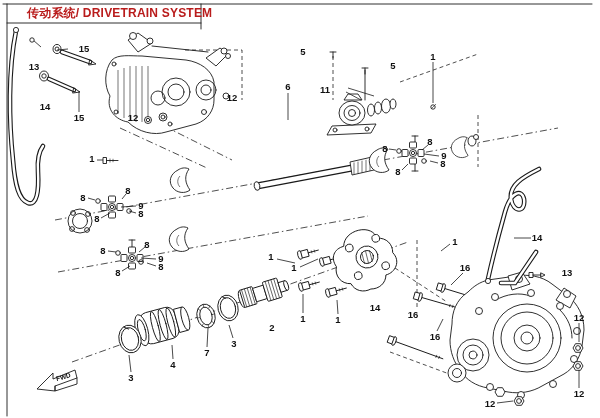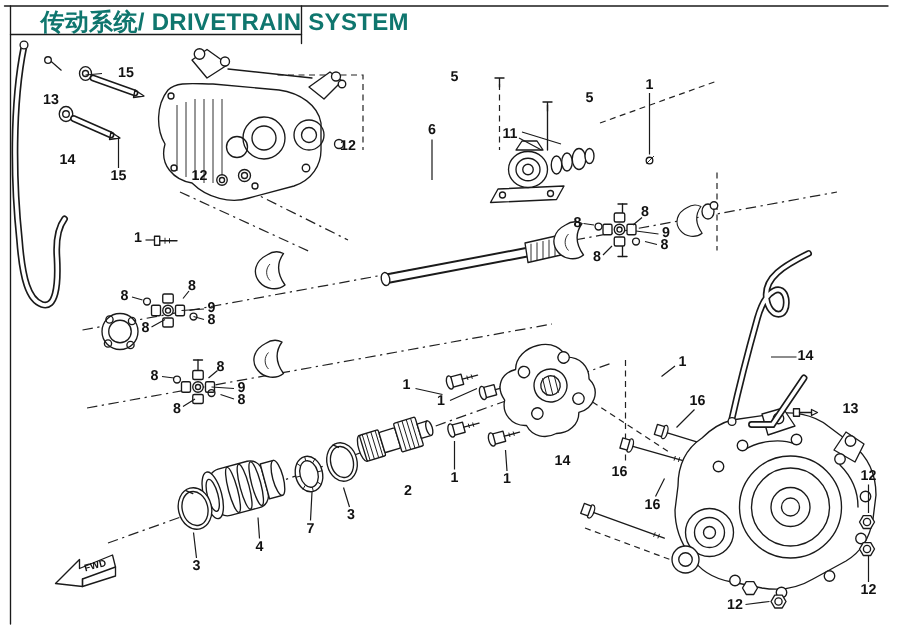--- a/index.html
+++ b/index.html
@@ -4,21 +4,21 @@
 <style>
   html,body{margin:0;padding:0;background:#e8e8e8;}
   .stage{
     position:relative;width:600px;height:418px;background:#ffffff;
     font-family:"Liberation Sans",sans-serif;overflow:hidden;
   }
   .stage svg{position:absolute;left:0;top:0;}
   .page-title{
     position:absolute;left:27px;top:5px;
     font-family:"Liberation Sans",sans-serif;
-    font-size:16px;font-weight:bold;color:#0f766e;
+    font-size:12px;font-weight:bold;color:#b91c1c;
     letter-spacing:0.2px;white-space:nowrap;
   }
   #callout-layer{position:absolute;left:0;top:0;width:600px;height:418px;pointer-events:none;}
   .callout{
     position:absolute;transform:translate(-50%,-50%);
     font-family:"Liberation Sans",sans-serif;
     font-size:9.5px;font-weight:bold;color:#111;line-height:1;
   }
   
   .ink{stroke:#1a1a1a;fill:none;stroke-width:0.9;stroke-linecap:round;stroke-linejoin:round;}
@@ -370,21 +370,21 @@
   <div id="callout-layer">
       <span class="callout" style="left: 84px; top: 49px;">15</span>
       <span class="callout" style="left: 34px; top: 67px;">13</span>
       <span class="callout" style="left: 45px; top: 107px;">14</span>
       <span class="callout" style="left: 79px; top: 118px;">15</span>
       <span class="callout" style="left: 133px; top: 118px;">12</span>
       <span class="callout" style="left: 92px; top: 159px;">1</span>
       <span class="callout" style="left: 232px; top: 98px;">12</span>
       <span class="callout" style="left: 303px; top: 52px;">5</span>
       <span class="callout" style="left: 288px; top: 87px;">6</span>
-      <span class="callout" style="left: 340px; top: 90px;">11</span>
+      <span class="callout" style="left: 325px; top: 90px;">11</span>
       <span class="callout" style="left: 393px; top: 66px;">5</span>
       <span class="callout" style="left: 433px; top: 57px;">1</span>
       <span class="callout" style="left: 83px; top: 198px;">8</span>
       <span class="callout" style="left: 128px; top: 191px;">8</span>
       <span class="callout" style="left: 141px; top: 206px;">9</span>
       <span class="callout" style="left: 141px; top: 214px;">8</span>
       <span class="callout" style="left: 97px; top: 219px;">8</span>
       <span class="callout" style="left: 103px; top: 251px;">8</span>
       <span class="callout" style="left: 147px; top: 245px;">8</span>
       <span class="callout" style="left: 161px; top: 259px;">9</span>

